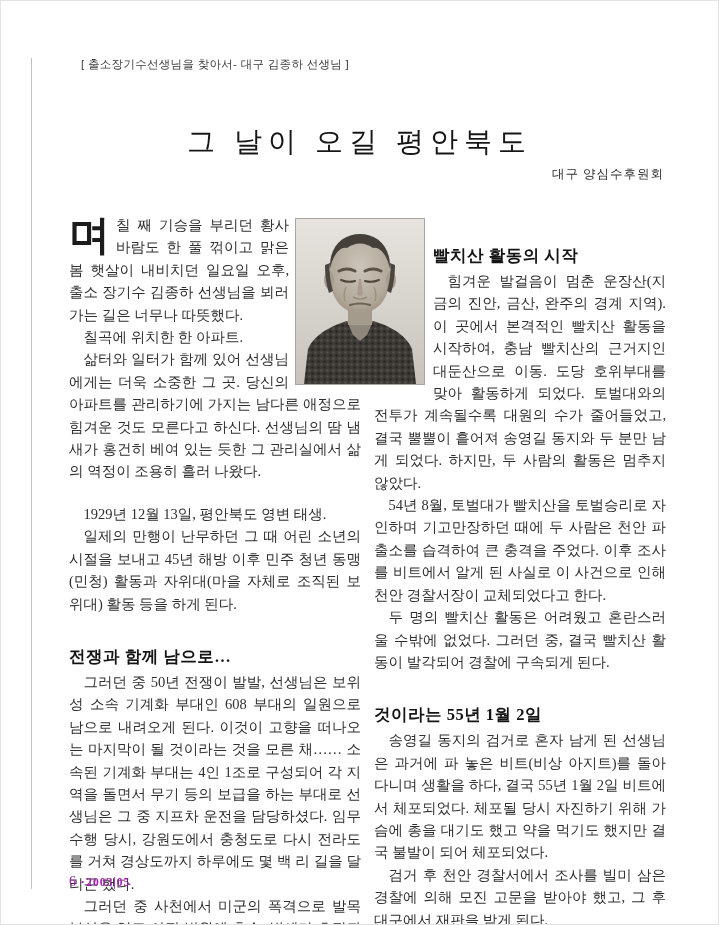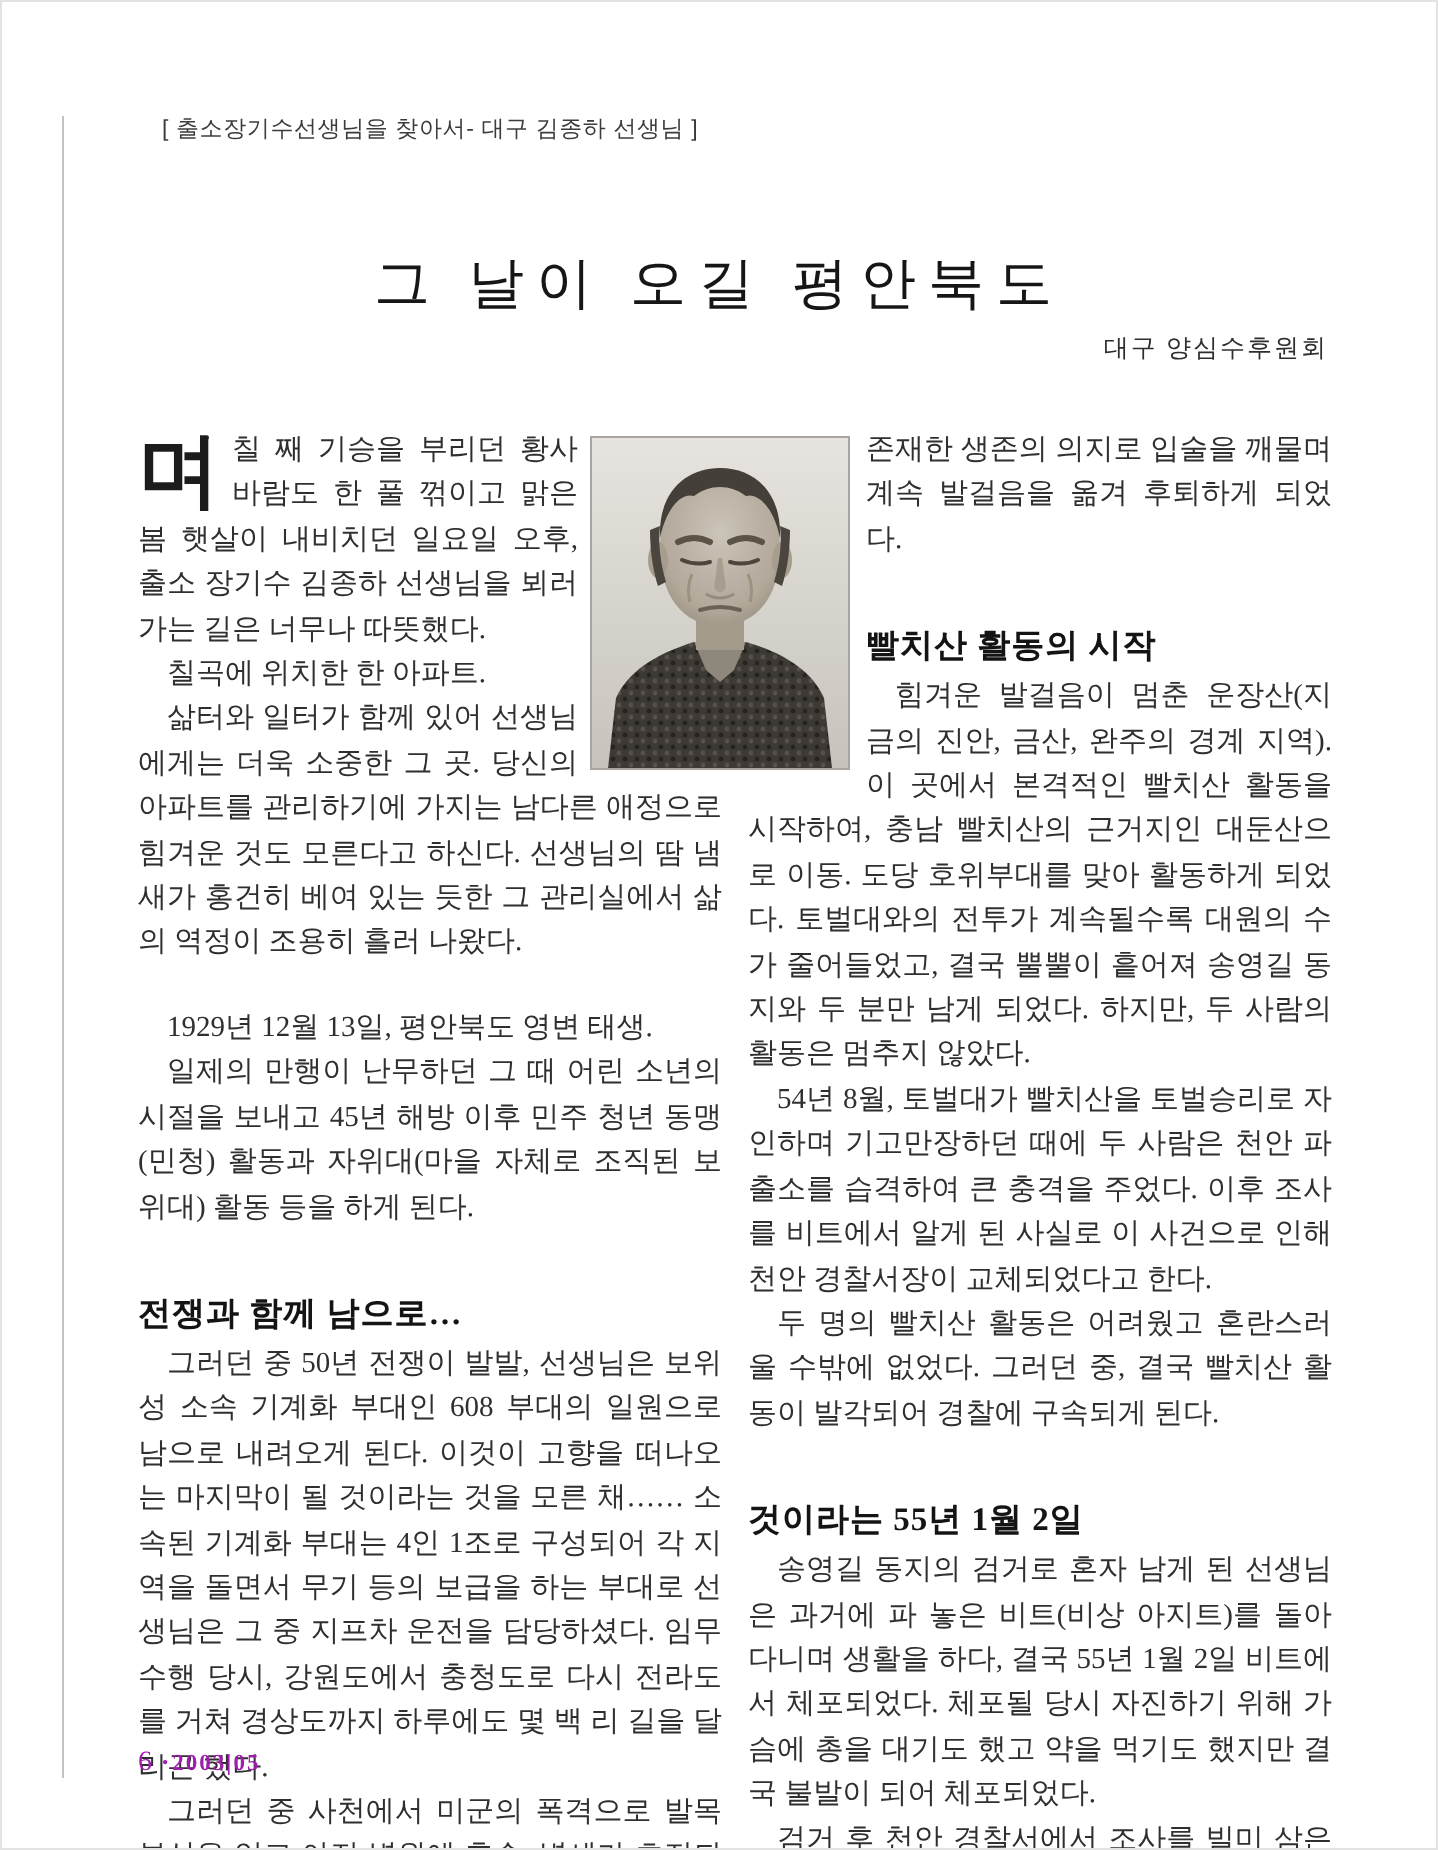--- a/index.html
+++ b/index.html
@@ -90,21 +90,20 @@
       <p class="para">삶터와 일터가 함께 있어 선생님에게는 더욱 소중한 그 곳. 당신의 아파트를 관리하기에 가지는 남다른 애정으로 힘겨운 것도 모른다고 하신다. 선생님의 땀 냄새가 홍건히 베여 있는 듯한 그 관리실에서 삶의 역정이 조용히 흘러 나왔다.</p>
       <p class="para-spaced">1929년 12월 13일, 평안북도 영변 태생.</p>
       <p class="para">일제의 만행이 난무하던 그 때 어린 소년의 시절을 보내고 45년 해방 이후 민주 청년 동맹(민청) 활동과 자위대(마을 자체로 조직된 보위대) 활동 등을 하게 된다.</p>
       <h3 class="col-heading">전쟁과 함께 남으로…</h3>
       <p class="para">그러던 중 50년 전쟁이 발발, 선생님은 보위성 소속 기계화 부대인 608 부대의 일원으로 남으로 내려오게 된다. 이것이 고향을 떠나오는 마지막이 될 것이라는 것을 모른 채…… 소속된 기계화 부대는 4인 1조로 구성되어 각 지역을 돌면서 무기 등의 보급을 하는 부대로 선생님은 그 중 지프차 운전을 담당하셨다. 임무수행 당시, 강원도에서 충청도로 다시 전라도를 거쳐 경상도까지 하루에도 몇 백 리 길을 달리곤 했다.</p>
       <p class="para">그러던 중 사천에서 미군의 폭격으로 발목 부상을 입고 야전 병원에 후송, 병세가 호전되지 않아 다시 남원으로 이송된다. 남원 병원에 입원 시, 부대의 후퇴로 함께 후퇴를 하게 되었다, 처음에는 차를 타고 이동을 하다 전주에 이르러서는 극에 달한 미군의 폭격으로 결국 차를 버리고 지팡이에 아픈 몸을 기댄 채 강하게</p>
     </div>
 
     <div class="col">
       <div class="photo-spacer-right"></div>
-      <p class="para-flush">존재한 생존의 의지로 입술을 깨물며 계속 발걸음을 옮겨 후퇴하게 되었다.</p>
       <h3 class="col-heading">빨치산 활동의 시작</h3>
       <p class="para">힘겨운 발걸음이 멈춘 운장산(지금의 진안, 금산, 완주의 경계 지역). 이 곳에서 본격적인 빨치산 활동을 시작하여, 충남 빨치산의 근거지인 대둔산으로 이동. 도당 호위부대를 맞아 활동하게 되었다. 토벌대와의 전투가 계속될수록 대원의 수가 줄어들었고, 결국 뿔뿔이 흩어져 송영길 동지와 두 분만 남게 되었다. 하지만, 두 사람의 활동은 멈추지 않았다.</p>
       <p class="para">54년 8월, 토벌대가 빨치산을 토벌승리로 자인하며 기고만장하던 때에 두 사람은 천안 파출소를 습격하여 큰 충격을 주었다. 이후 조사를 비트에서 알게 된 사실로 이 사건으로 인해 천안 경찰서장이 교체되었다고 한다.</p>
       <p class="para">두 명의 빨치산 활동은 어려웠고 혼란스러울 수밖에 없었다. 그러던 중, 결국 빨치산 활동이 발각되어 경찰에 구속되게 된다.</p>
       <h3 class="col-heading">것이라는 55년 1월 2일</h3>
       <p class="para">송영길 동지의 검거로 혼자 남게 된 선생님은 과거에 파 놓은 비트(비상 아지트)를 돌아다니며 생활을 하다, 결국 55년 1월 2일 비트에서 체포되었다. 체포될 당시 자진하기 위해 가슴에 총을 대기도 했고 약을 먹기도 했지만 결국 불발이 되어 체포되었다.</p>
       <p class="para">검거 후 천안 경찰서에서 조사를 빌미 삼은 경찰에 의해 모진 고문을 받아야 했고, 그 후 대구에서 재판을 받게 된다.</p>
 
     </div>
 

